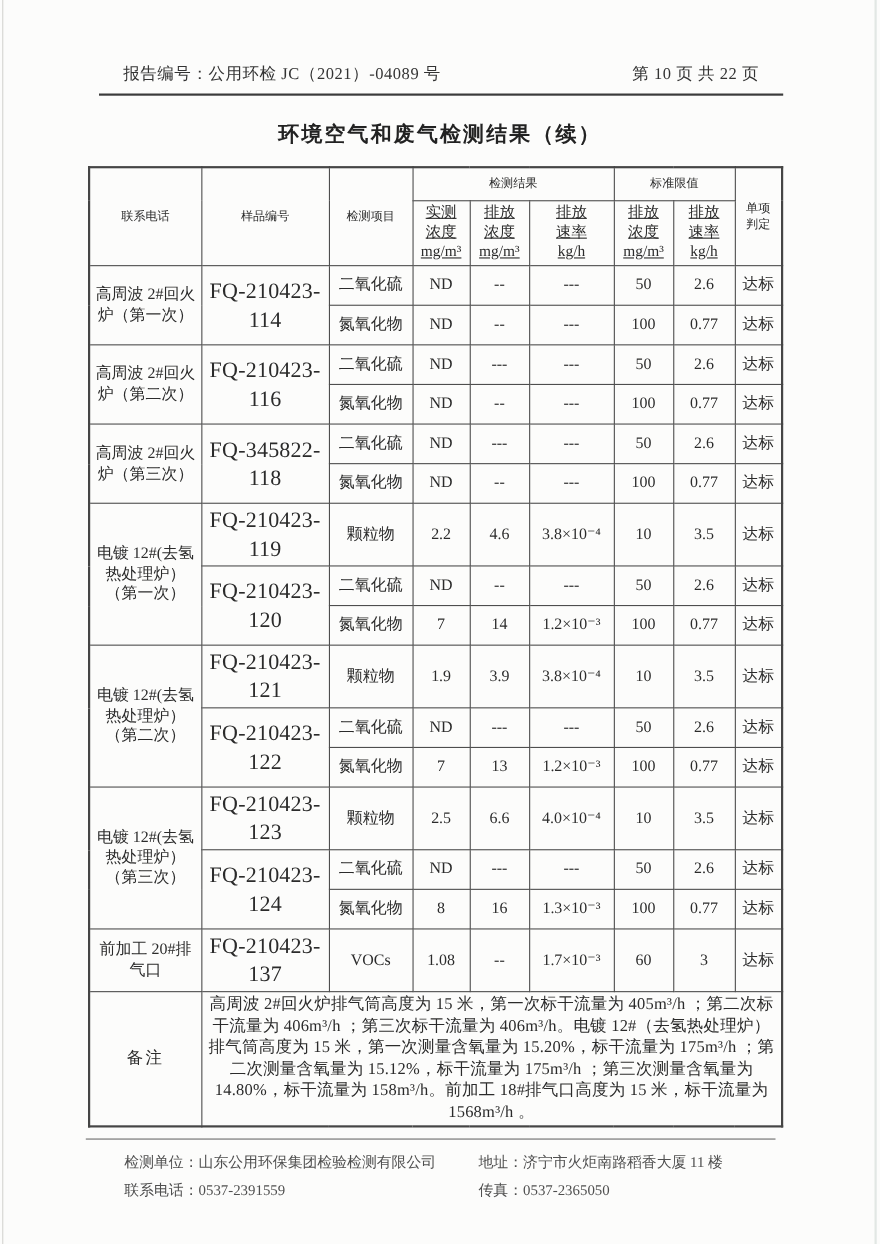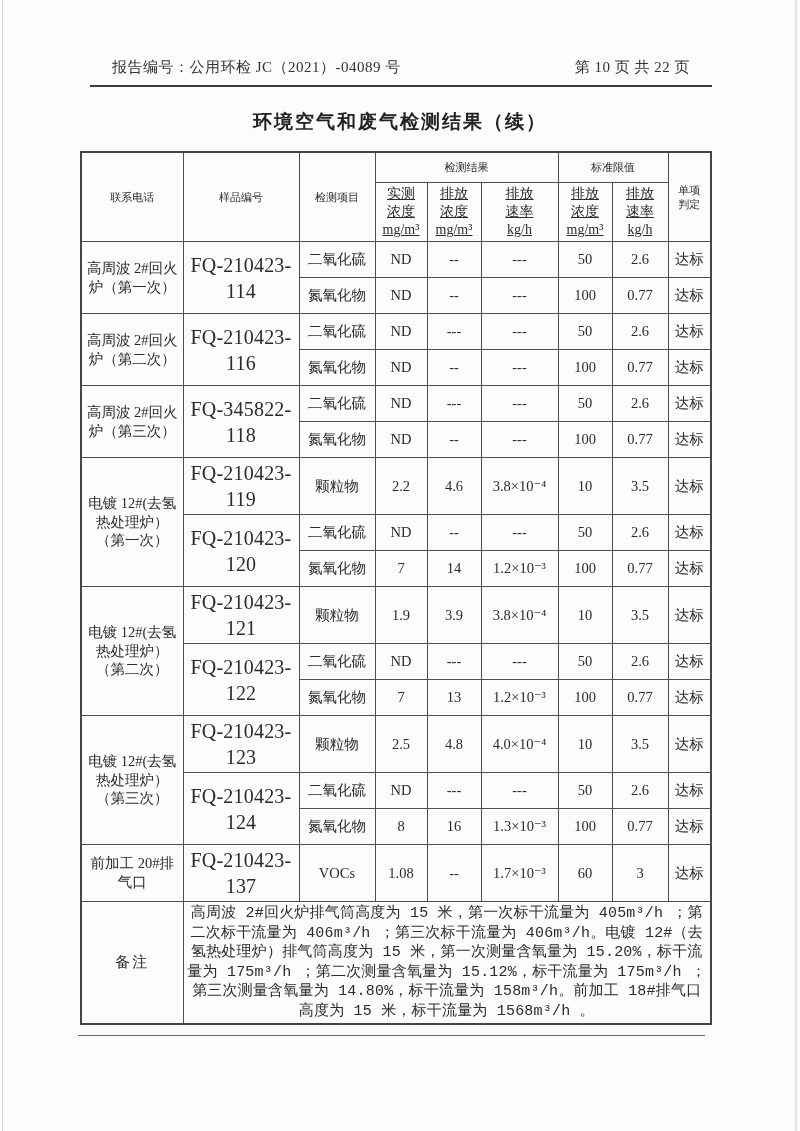--- a/index.html
+++ b/index.html
@@ -44,21 +44,21 @@
   tr.hdr-top th { height:30px; font-size:11px; }
   tr.hdr-sub th { height:48px; font-size:14px;text-decoration:underline; }
   .pre { white-space:pre-line; }
   tbody.data-body tr { height:36px; }
   td.cell-point { font-size:14.5px; }
   td.cell-sample { font-size:20px; letter-spacing:0.2px; }
   tr.remarks-row { height:122px; }
   td.remarks-label { font-size:15px; letter-spacing:2px; }
   td.remarks-text {
     text-align:left; font-size:15px; line-height:25px;
-    padding:8px 12px 8px 14px; letter-spacing:0.2px;font-family:Liberation Mono, monospace;
+    padding:8px 12px 8px 14px; letter-spacing:0.2px;
   }
 
   .footer-rule {
     position:absolute; top:1035px; left:78px; width:627px; height:1px; background:#6a6a6a;
   }
   .doc-footer {
     position:absolute; top:1044px; left:113px; width:592px;
     font-size:13.5px; color:#4f4f4f; line-height:25px;
   }
   .footer-grid { display:grid; grid-template-columns:322px auto; }
@@ -246,21 +246,21 @@
           <td>0.77</td>
           <td>达标</td>
         </tr>
         <tr>
           <td class="cell-point pre" rowspan="3">电镀 12#(去氢
 热处理炉）
 （第三次）</td>
           <td class="cell-sample">FQ-210423-123</td>
           <td>颗粒物</td>
           <td>2.5</td>
-          <td>4.8</td>
+          <td>6.6</td>
           <td>4.0×10⁻⁴</td>
           <td>10</td>
           <td>3.5</td>
           <td>达标</td>
         </tr>
         <tr>
           <td class="cell-sample" rowspan="2">FQ-210423-124</td>
           <td>二氧化硫</td>
           <td>ND</td>
           <td>---</td>
@@ -293,13 +293,21 @@
       </tbody>
     <tbody>
       <tr class="remarks-row">
         <td class="remarks-label">备注</td>
         <td class="remarks-text" colspan="8">高周波 2#回火炉排气筒高度为 15 米，第一次标干流量为 405m³/h ；第二次标干流量为 406m³/h ；第三次标干流量为 406m³/h。电镀 12#（去氢热处理炉）排气筒高度为 15 米，第一次测量含氧量为 15.20%，标干流量为 175m³/h ；第二次测量含氧量为 15.12%，标干流量为 175m³/h ；第三次测量含氧量为 14.80%，标干流量为 158m³/h。前加工 18#排气口高度为 15 米，标干流量为 1568m³/h 。</td>
       </tr>
     </tbody>
   </table>
 
   <div class="footer-rule"></div>
+  <div class="doc-footer">
+    <div class="footer-grid">
+      <span>检测单位：山东公用环保集团检验检测有限公司</span>
+      <span>地址：济宁市火炬南路稻香大厦 11 楼</span>
+      <span>联系电话：0537-2391559</span>
+      <span>传真：0537-2365050</span>
+    </div>
+  </div>
 </div>
 
 </body></html>

